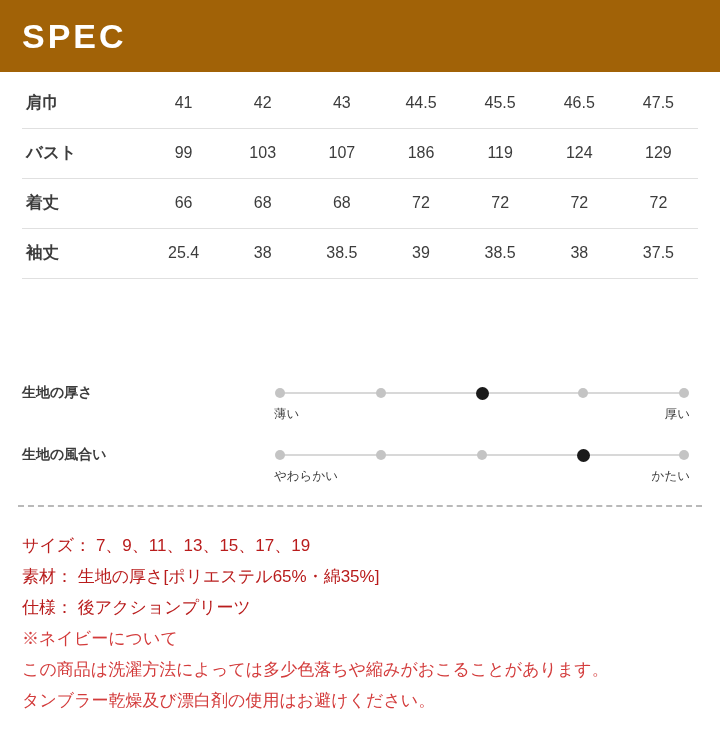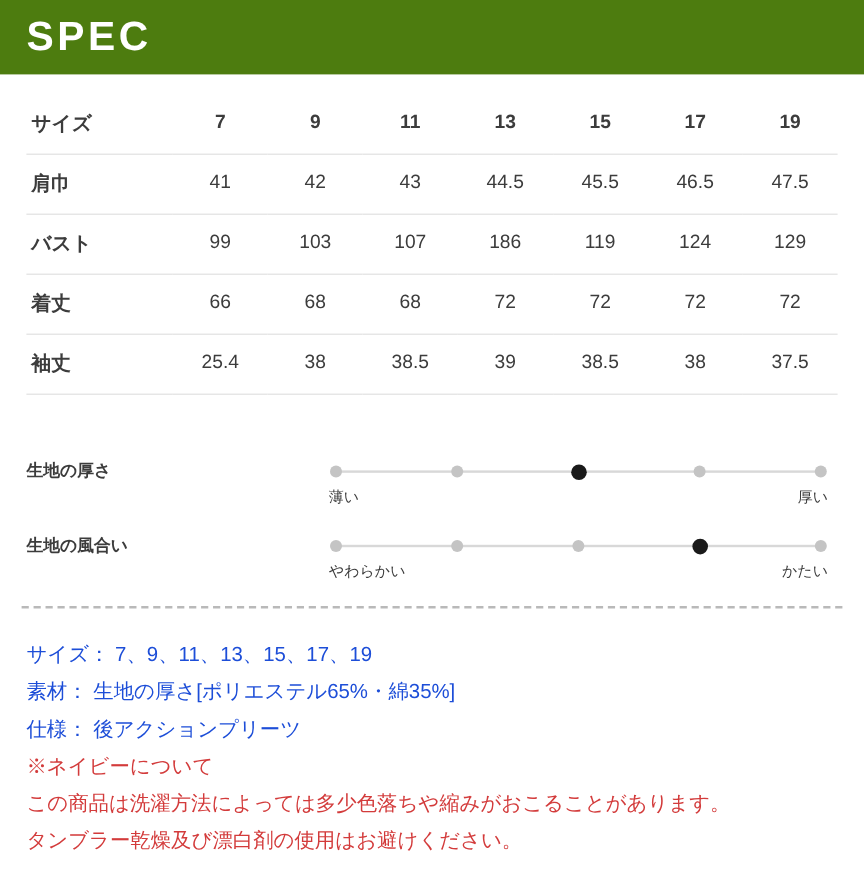--- a/index.html
+++ b/index.html
@@ -20,22 +20,22 @@
     width: 720px;
     height: 740px;
   }
 
   
   .spec-banner {
     position: absolute;
     left: 0;
     top: 0;
     width: 720px;
-    height: 62px;
-    background: #4d7c0f;
+    height: 72px;
+    background: #a16207;
     display: flex;
     align-items: center;
   }
   .spec-banner .spec-title {
     font-size: 34px;
     font-weight: bold;
     letter-spacing: 3px;
     color: #ffffff;
     padding-left: 22px;
     line-height: 1;
@@ -141,49 +141,39 @@
   
   .notes {
     position: absolute;
     left: 22px;
     top: 530px;
     width: 680px;
   }
   .note-line {
     font-size: 17px;
     line-height: 31px;
-    color: #1d4ed8;
+    color: #b91c1c;
     white-space: nowrap;
   }
   .note-line.warn {
     color: #d33b3b;
   }
 </style>
 </head>
 <body>
 
 <div class="page">
 
   <div class="spec-banner">
     <div class="spec-title">SPEC</div>
   </div>
 
   <div class="spec-table-wrap">
     <table class="spec">
       <tbody id="spec-tbody">
-          <tr class="head">
-            <td class="rowlabel">サイズ</td>
-            <td>7</td>
-            <td>9</td>
-            <td>11</td>
-            <td>13</td>
-            <td>15</td>
-            <td>17</td>
-            <td>19</td>
-          </tr>
           <tr>
             <td class="rowlabel">肩巾</td>
             <td>41</td>
             <td>42</td>
             <td>43</td>
             <td>44.5</td>
             <td>45.5</td>
             <td>46.5</td>
             <td>47.5</td>
           </tr>

